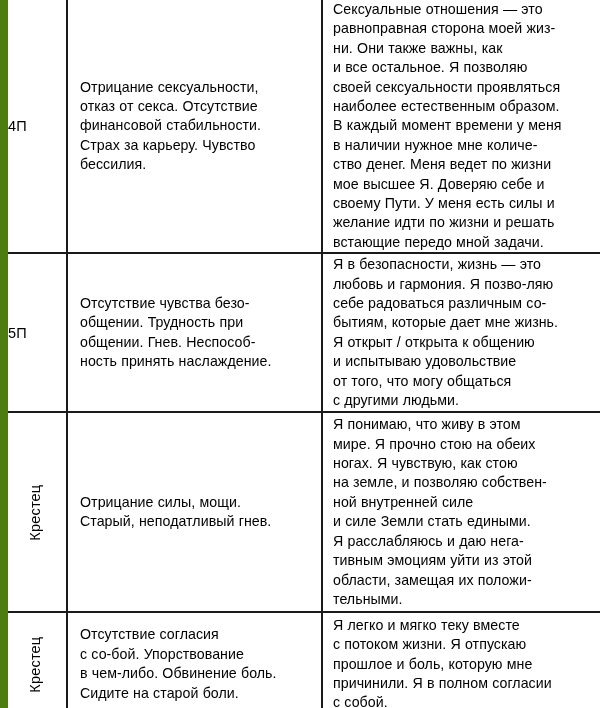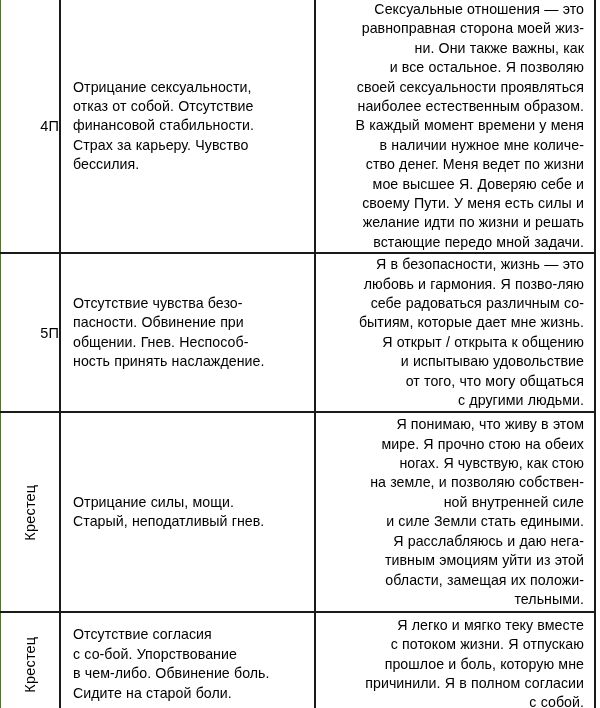--- a/index.html
+++ b/index.html
@@ -34,22 +34,22 @@
   table.affirm-table td {
     border: 2px solid #1a1a1a;
     padding: 0;
     vertical-align: middle;
     background: #ffffff;
   }
 
   
   table.affirm-table tr > td.col-label {
     width: 58px;
-    border-left: 1px solid #4d7c0f;
-    text-align: right;
+    border-left: 8px solid #4d7c0f;
+    text-align: left;
     vertical-align: middle;
   }
   table.affirm-table tr > td.col-negative {
     width: 253px;
   }
   table.affirm-table tr > td.col-positive {
     width: 278px;
   }
 
   .label-plain {
@@ -81,21 +81,20 @@
   }
 
   .col-negative .cell-text {
     padding-left: 12px;
     padding-right: 6px;
   }
 
   .col-positive .cell-text {
     padding-left: 10px;
     padding-right: 10px;
-    text-align: right;
   }
 
   
   tr.row-0 { height: 249px; }
   tr.row-1 { height: 159px; }
   tr.row-2 { height: 200px; }
   tr.row-3 { height: 104px; }
 
   
   .table-wrap {
@@ -112,21 +111,21 @@
   <div class="table-wrap">
     <table class="affirm-table">
       <tbody>
 
         <tr class="row-0">
           <td class="col-label">
             <span class="label-plain">4П</span>
           </td>
           <td class="col-negative">
             <div class="cell-text">Отрицание сексуальности,
-отказ от собой. Отсутствие
+отказ от секса. Отсутствие
 финансовой стабильности.
 Страх за карьеру. Чувство
 бессилия.</div>
           </td>
           <td class="col-positive">
             <div class="cell-text">Сексуальные отношения — это
 равноправная сторона моей жиз-
 ни. Они также важны, как
 и все остальное. Я позволяю
 своей сексуальности проявляться
@@ -140,21 +139,21 @@
 встающие передо мной задачи.</div>
           </td>
         </tr>
 
         <tr class="row-1">
           <td class="col-label">
             <span class="label-plain">5П</span>
           </td>
           <td class="col-negative">
             <div class="cell-text">Отсутствие чувства безо-
-пасности. Обвинение при
+общении. Трудность при
 общении. Гнев. Неспособ-
 ность принять наслаждение.</div>
           </td>
           <td class="col-positive">
             <div class="cell-text">Я в безопасности, жизнь — это
 любовь и гармония. Я позво-ляю
 себе радоваться различным со-
 бытиям, которые дает мне жизнь.
 Я открыт / открыта к общению
 и испытываю удовольствие

